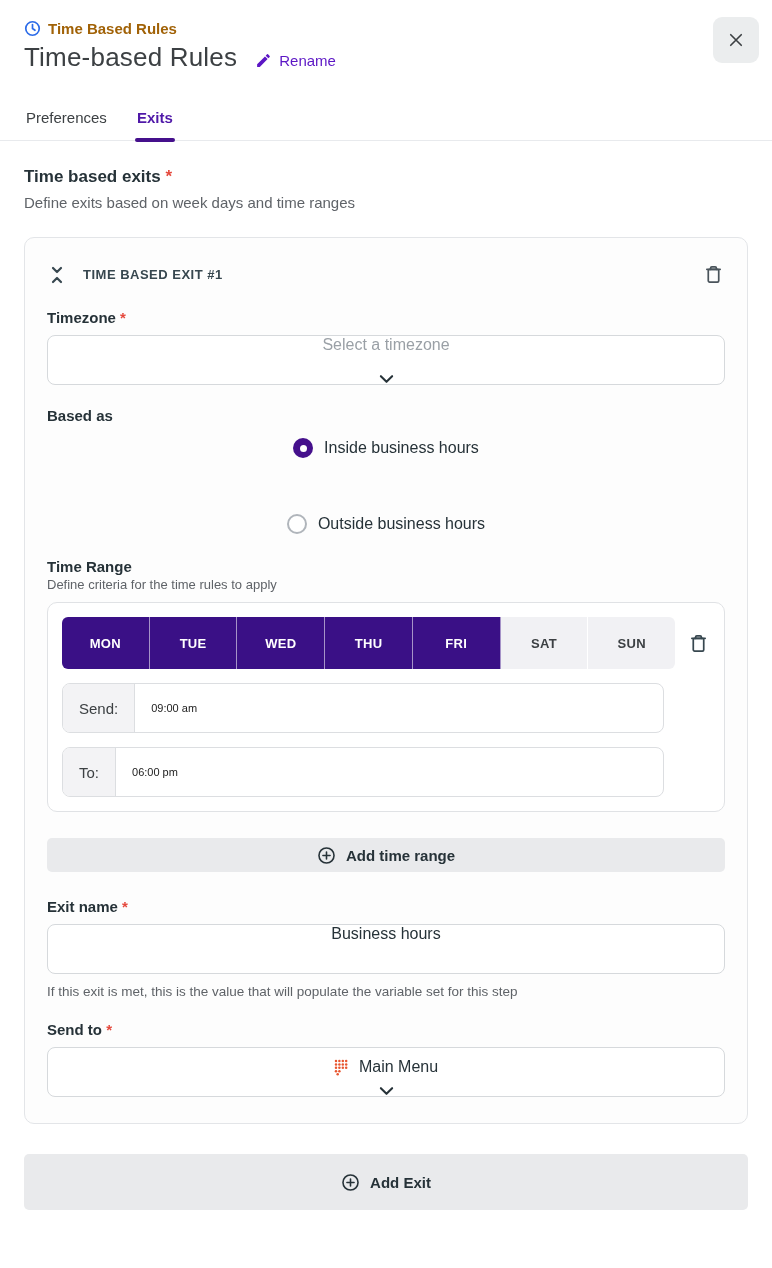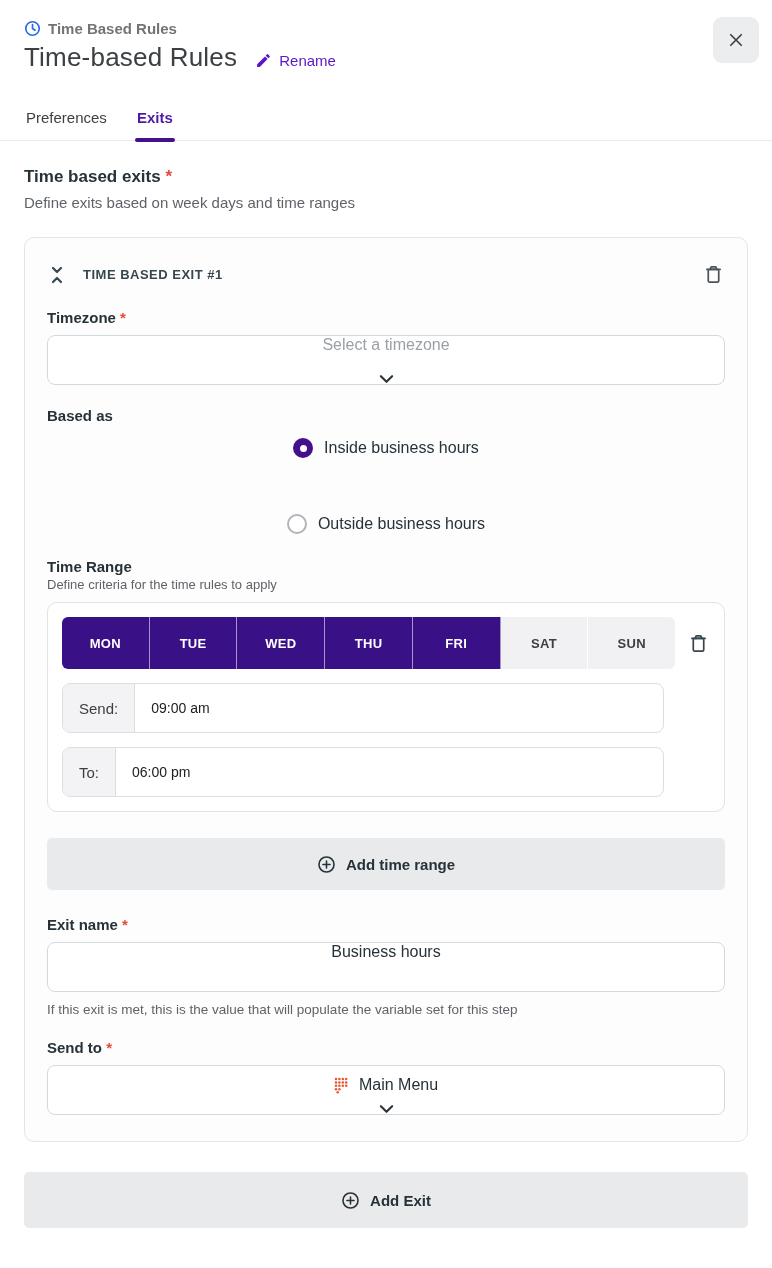--- a/index.html
+++ b/index.html
@@ -1,20 +1,20 @@
 <!DOCTYPE html>
 <html><head>
 <meta charset="utf-8">
 <style>
   * { margin:0; padding:0; box-sizing:border-box; }
   html,body { width:772px; height:1268px; background:#ffffff; font-family:"Liberation Sans", sans-serif; color:#263238; }
   .page { width:772px; height:1268px; padding:20px 24px; position:relative; overflow:hidden; }
 
   
-  .breadcrumb { display:flex; align-items:center; gap:7px; color:#737373; font-weight:bold; font-size:15px; cursor:pointer; }
+  .breadcrumb { display:flex; align-items:center; gap:7px; color:#a16207; font-weight:bold; font-size:15px; cursor:pointer; }
   .title-row { display:flex; align-items:center; gap:18px; margin-top:5px; }
   .page-title { font-size:26px; font-weight:400; color:#3c4043; letter-spacing:.2px; }
   .rename-btn { display:flex; align-items:center; gap:7px; background:none; border:none; color:#5c16c5; font-family:inherit; font-size:15px; font-weight:500; cursor:pointer; margin-top:6px; }
   .close-btn { position:absolute; top:17px; right:13px; width:46px; height:46px; border:none; border-radius:9px; background:#ebedee; display:flex; align-items:center; justify-content:center; cursor:pointer; }
 
   
   .tabs { display:flex; gap:26px; margin:30px -24px 0; padding:0 24px; border-bottom:1px solid #e8eaed; }
   .tab { position:relative; font-size:15px; font-weight:500; color:#3c4043; padding:6px 2px 14px; cursor:pointer; }
   .tab.active { color:#4f18a8; font-weight:bold; }
   .tab.active::after { content:""; position:absolute; left:0; right:0; bottom:-2px; height:4px; border-radius:3px; background:#45108c; }
@@ -48,23 +48,23 @@
   
   .tr-box { border:1px solid #e0e2e5; border-radius:10px; padding:14px 14px; background:#fff; margin-bottom:26px; }
   .day-row { display:flex; align-items:center; gap:12px; }
   .day-strip { flex:1; display:flex; }
   .day { flex:1; height:52px; display:flex; align-items:center; justify-content:center; font-size:13px; font-weight:bold; letter-spacing:.3px; background:#f1f1f4; color:#3c4043; cursor:pointer; border-right:1px solid #fff; }
   .day:last-child { border-right:none; border-radius:0 6px 6px 0; }
   .day:first-child { border-radius:6px 0 0 6px; }
   .day.selected { background:#3a1086; color:#fff; border-right:1px solid rgba(255,255,255,.55); }
   .time-input { display:flex; align-items:stretch; height:50px; border:1px solid #dcdee1; border-radius:8px; overflow:hidden; margin-top:14px; margin-right:46px; background:#fff; }
   .time-input .ti-label { display:flex; align-items:center; padding:0 16px; background:#f3f3f5; border-right:1px solid #dcdee1; color:#3c4043; font-size:15px; }
-  .time-input .ti-value { display:flex; align-items:center; padding:0 16px; color:#212121; font-size:14px; flex:1; }
-
-  .ghost-btn { width:100%; height:52px; border:none; border-radius:5px; background:#e9eaec; display:flex; align-items:center; justify-content:center; gap:10px; font-family:inherit; font-size:15px; font-weight:bold; color:#263238; cursor:pointer; }
+  .time-input .ti-value { display:flex; align-items:center; padding:0 16px; color:#212121; font-size:11px; flex:1; }
+
+  .ghost-btn { width:100%; height:34px; border:none; border-radius:5px; background:#e9eaec; display:flex; align-items:center; justify-content:center; gap:10px; font-family:inherit; font-size:15px; font-weight:bold; color:#263238; cursor:pointer; }
   .mb26 { margin-bottom:26px; }
 
   .helper { font-size:13.5px; color:#5f6368; margin-top:10px; margin-bottom:22px; }
 
   .add-exit { margin-top:30px; height:56px; border-radius:5px; }
 
   svg { display:block; }
 </style>
 </head>
 <body>

